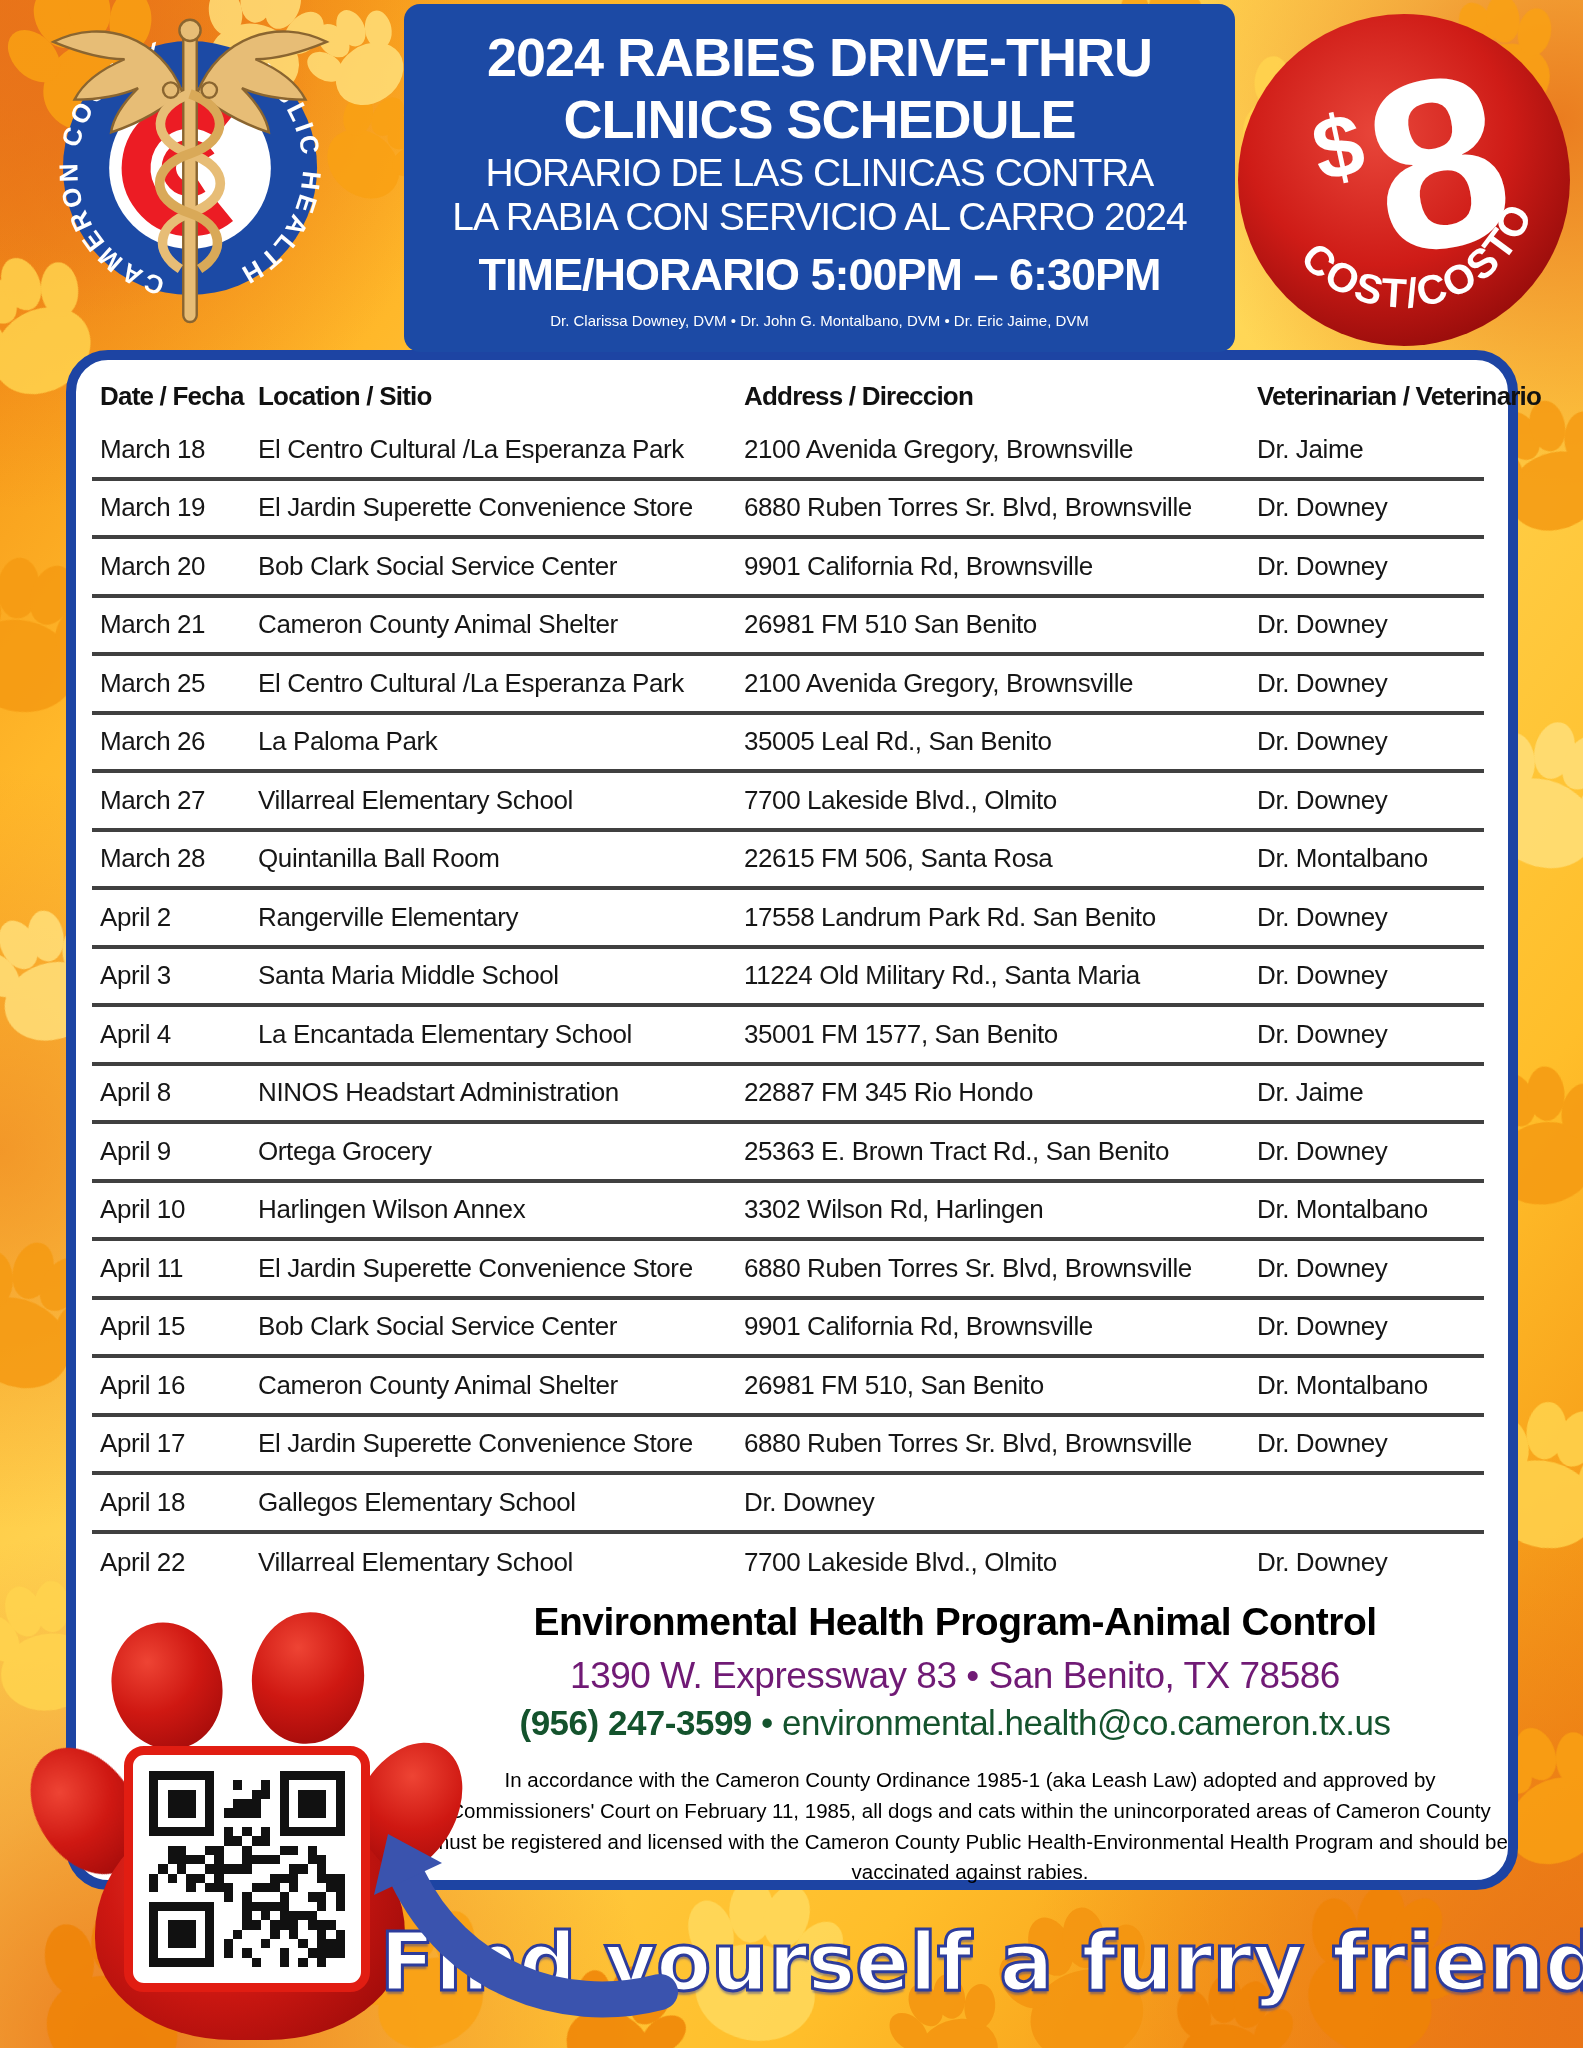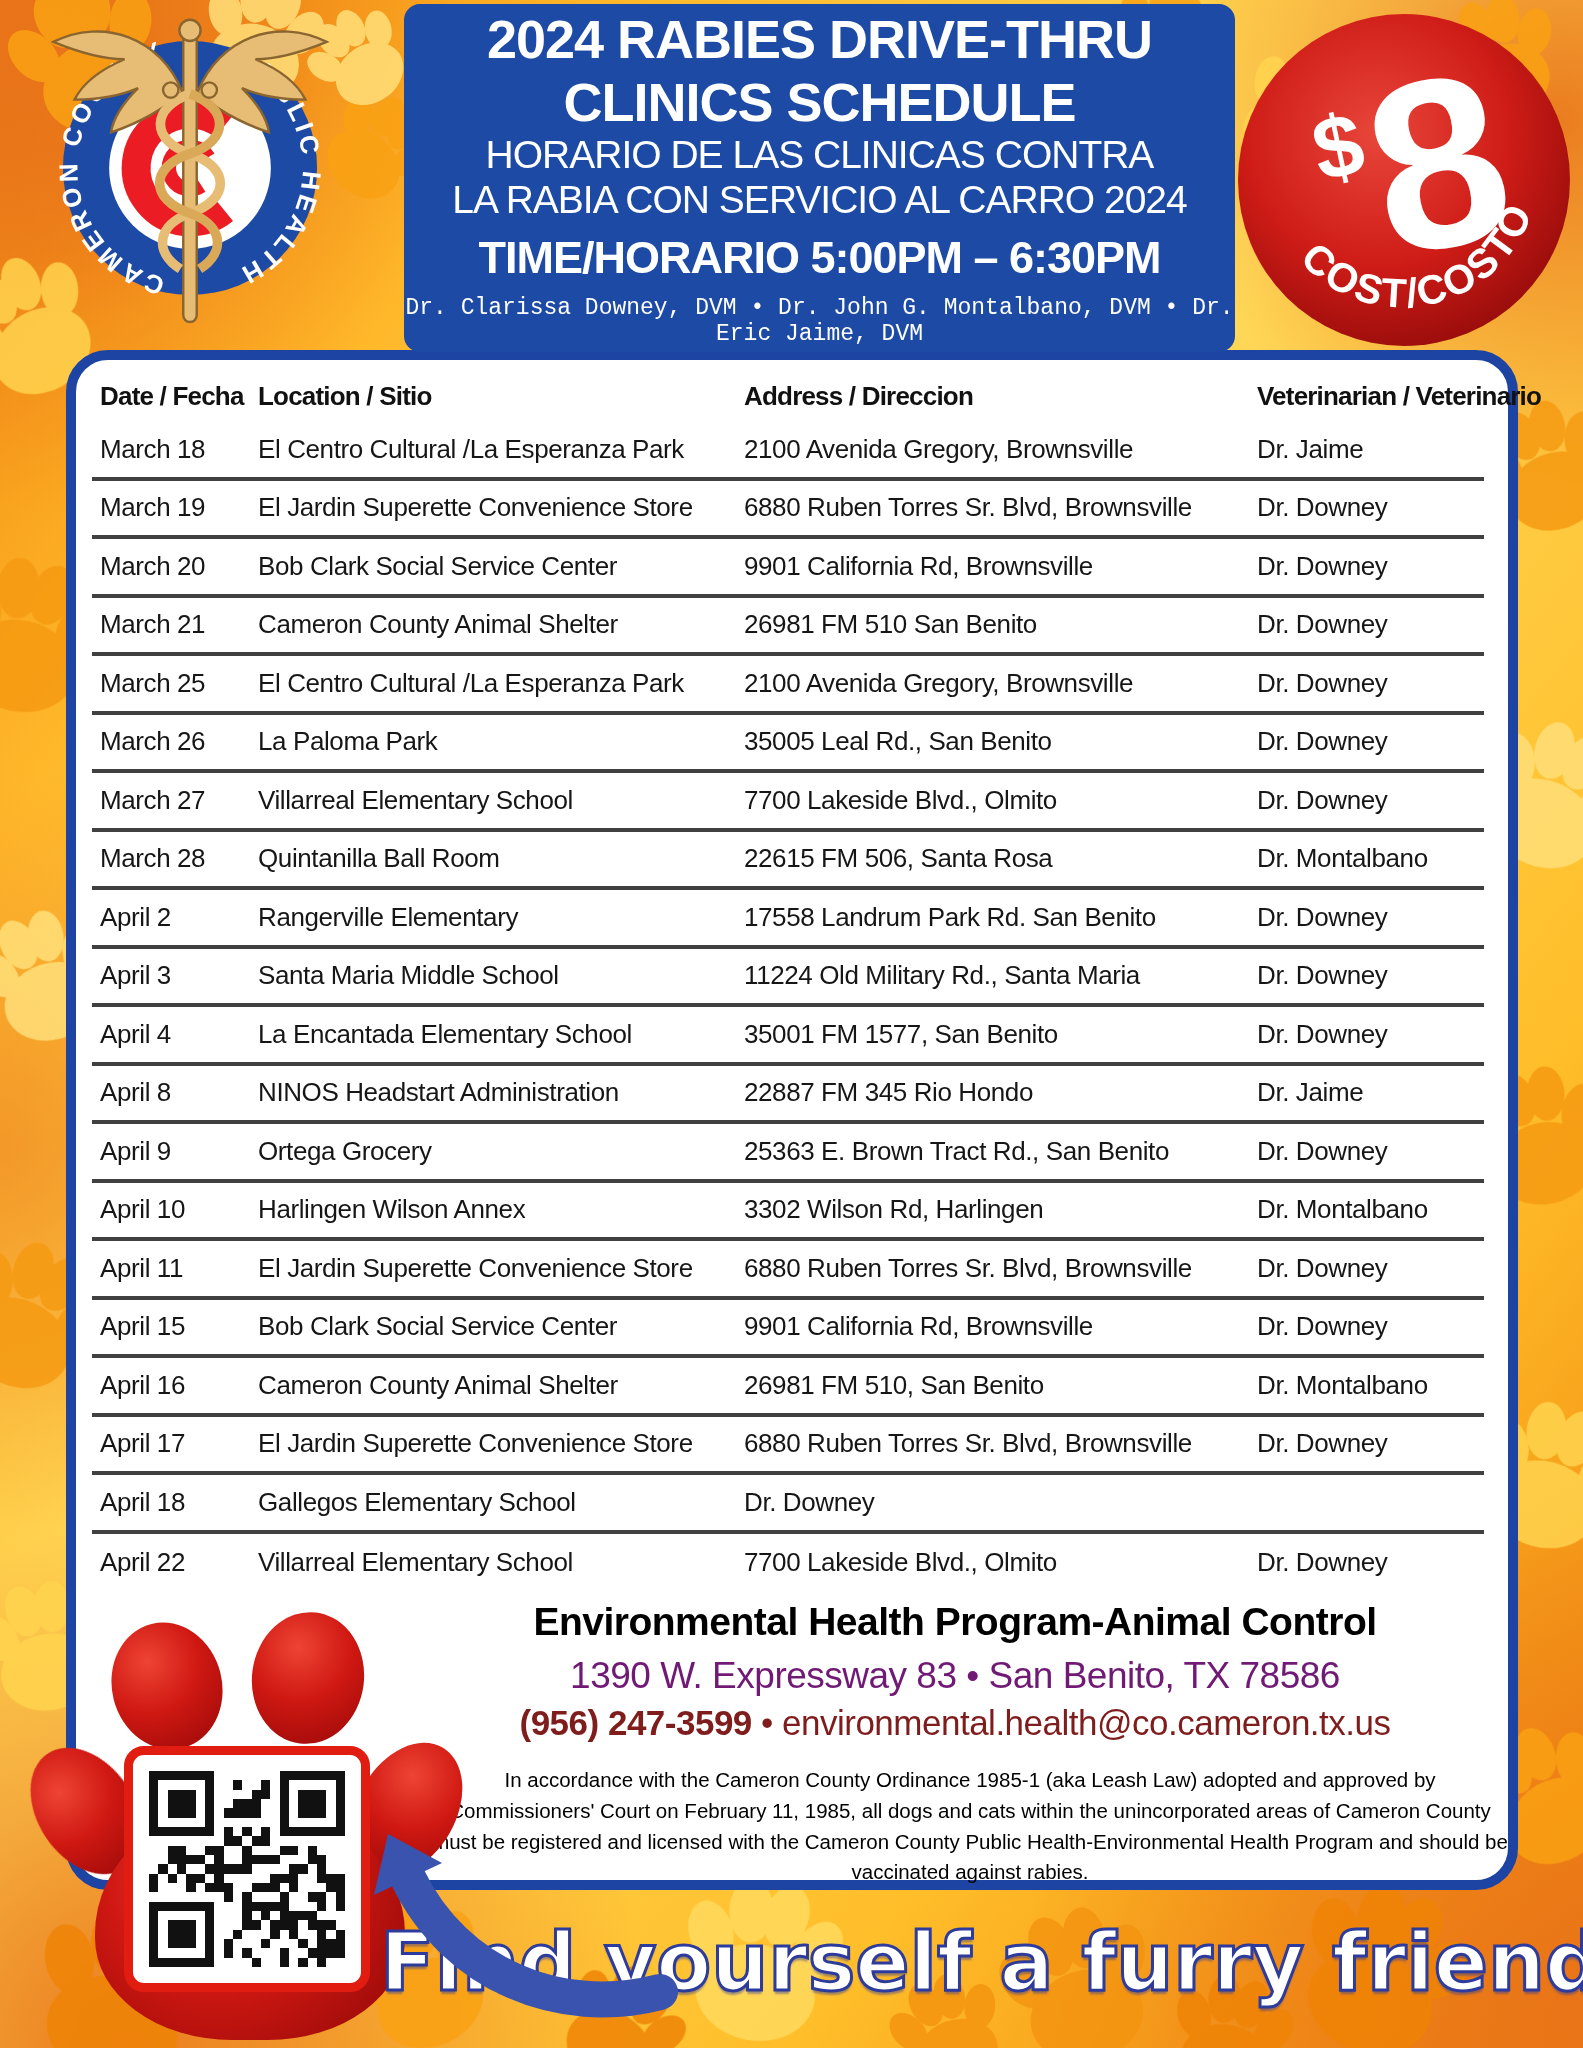--- a/index.html
+++ b/index.html
@@ -11,21 +11,21 @@
   #panel{position:absolute;left:66px;top:350px;width:1452px;height:1540px;
          background:#ffffff;border:10px solid #1d44a3;border-radius:42px;box-sizing:border-box;}
 
   
   #titlebox{position:absolute;left:404px;top:4px;width:831px;height:348px;
             background:#1c4aa5;border-radius:16px;color:#fff;text-align:center;
             display:flex;flex-direction:column;justify-content:center;gap:2px;z-index:6;}
   .t-main{font-size:54px;font-weight:700;line-height:1.12;letter-spacing:-1px;}
   .t-sub{font-size:39px;font-weight:400;line-height:1.1;letter-spacing:-1px;}
   .t-time{font-size:45px;font-weight:700;margin-top:8px;letter-spacing:-1px;}
-  .t-docs{font-size:23px;font-weight:400;margin-top:9px;font-family:Liberation Mono, monospace;}
+  .t-docs{font-size:15px;font-weight:400;margin-top:9px;}
 
   
   #logo{position:absolute;left:36px;top:-4px;width:308px;height:344px;z-index:7;}
   #badge{position:absolute;left:1236px;top:12px;width:336px;height:336px;z-index:7;}
 
   
   #table{position:absolute;left:92px;top:370px;width:1392px;z-index:5;color:#161616;}
   .srow{display:grid;grid-template-columns:158px 486px 513px auto;align-items:center;
         height:58.5px;box-sizing:border-box;border-bottom:4px solid #404040;
         font-size:26px;letter-spacing:-0.4px;white-space:nowrap;}
@@ -33,21 +33,21 @@
   .shead{display:grid;grid-template-columns:158px 486px 513px auto;align-items:center;
         height:52px;font-size:26px;font-weight:700;letter-spacing:-0.8px;white-space:nowrap;color:#111;}
   .cell{padding-left:8px;}
 
   
   #f-program{position:absolute;left:400px;top:1600px;width:1110px;text-align:center;
              font-size:39px;font-weight:700;color:#000;z-index:5;letter-spacing:-0.5px;}
   #f-addr{position:absolute;left:400px;top:1655px;width:1110px;text-align:center;
           font-size:37px;color:#701a75;z-index:5;letter-spacing:-0.5px;}
   #f-contact{position:absolute;left:400px;top:1703px;width:1110px;text-align:center;
-             font-size:35px;color:#7f1d1d;z-index:5;letter-spacing:-0.5px;}
+             font-size:35px;color:#14532d;z-index:5;letter-spacing:-0.5px;}
   #f-contact .ph{font-weight:700;}
   #f-disc{position:absolute;left:430px;top:1765px;width:1080px;text-align:center;
           font-size:20.5px;line-height:1.5;color:#000;z-index:5;}
 
   
   .toe{position:absolute;background:radial-gradient(circle at 38% 28%,#ee4434 0%,#cf1812 45%,#970808 100%);
        border-radius:50%;z-index:8;}
   #pawpad{position:absolute;left:95px;top:1800px;width:310px;height:240px;z-index:8;
           background:radial-gradient(circle at 40% 30%,#ee4434 0%,#cf1812 45%,#8f0707 100%);
           border-radius:52% 52% 46% 46% / 58% 58% 44% 44%;}

